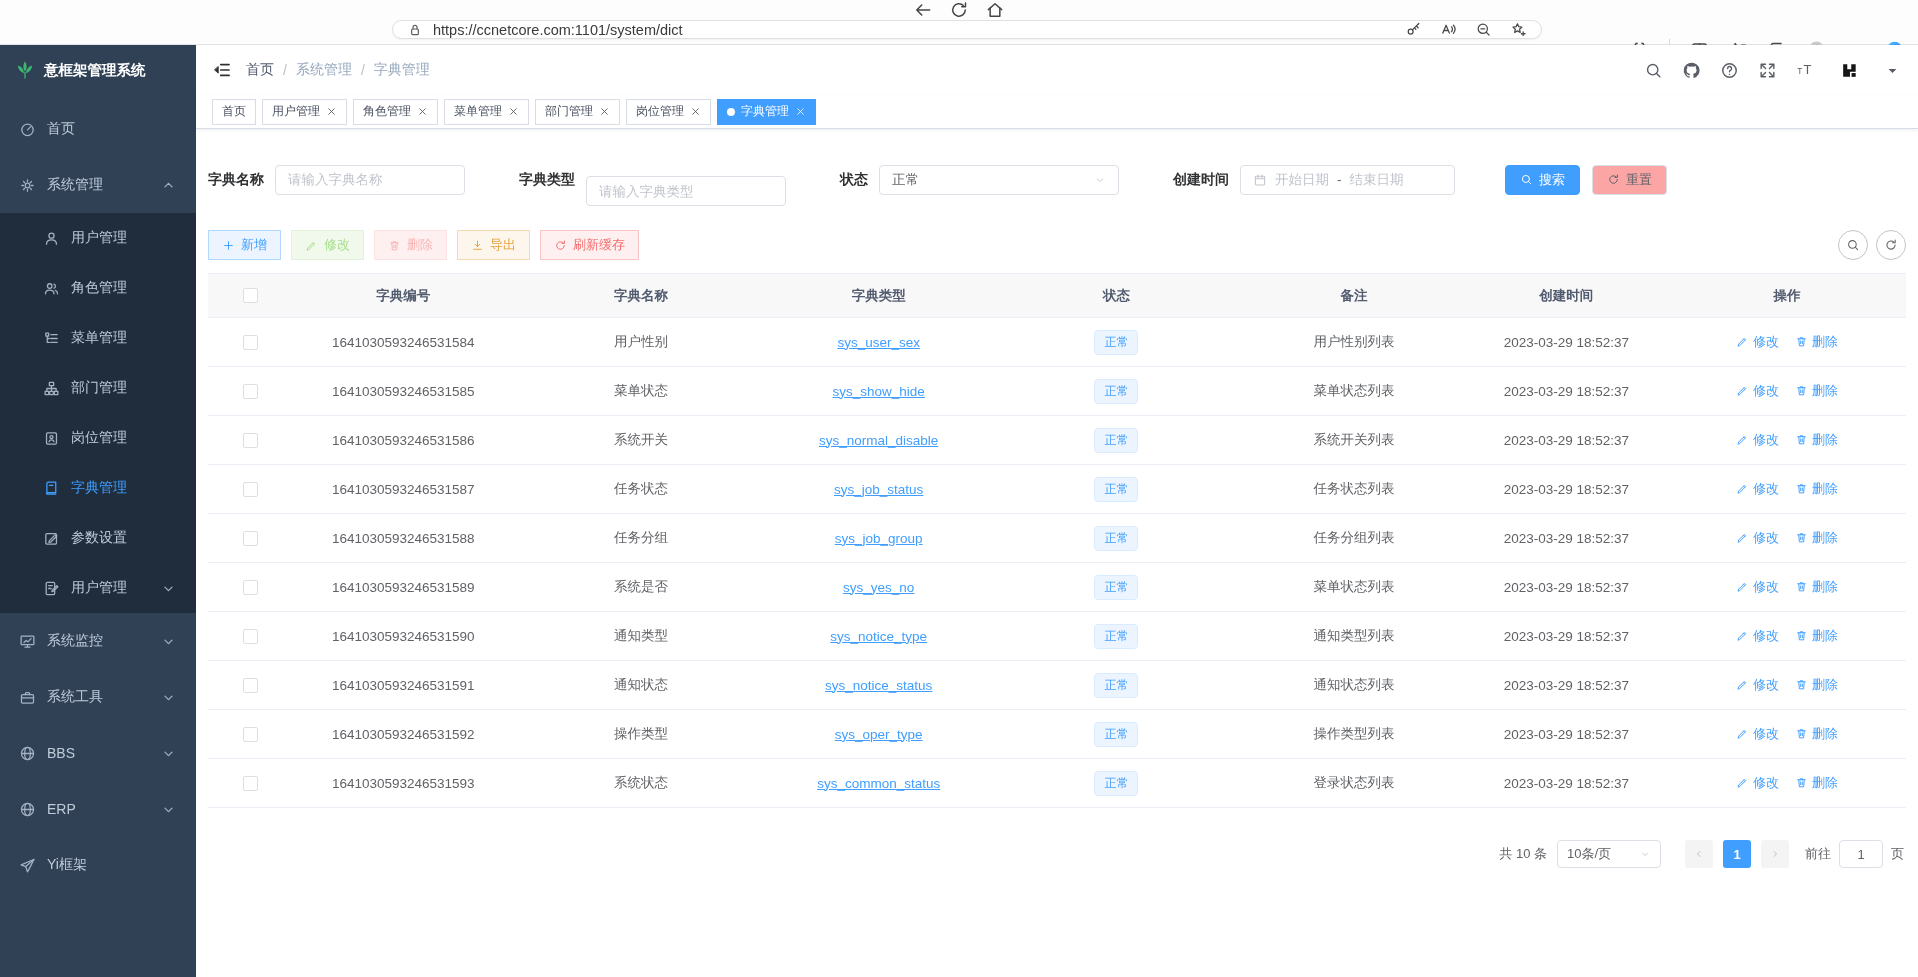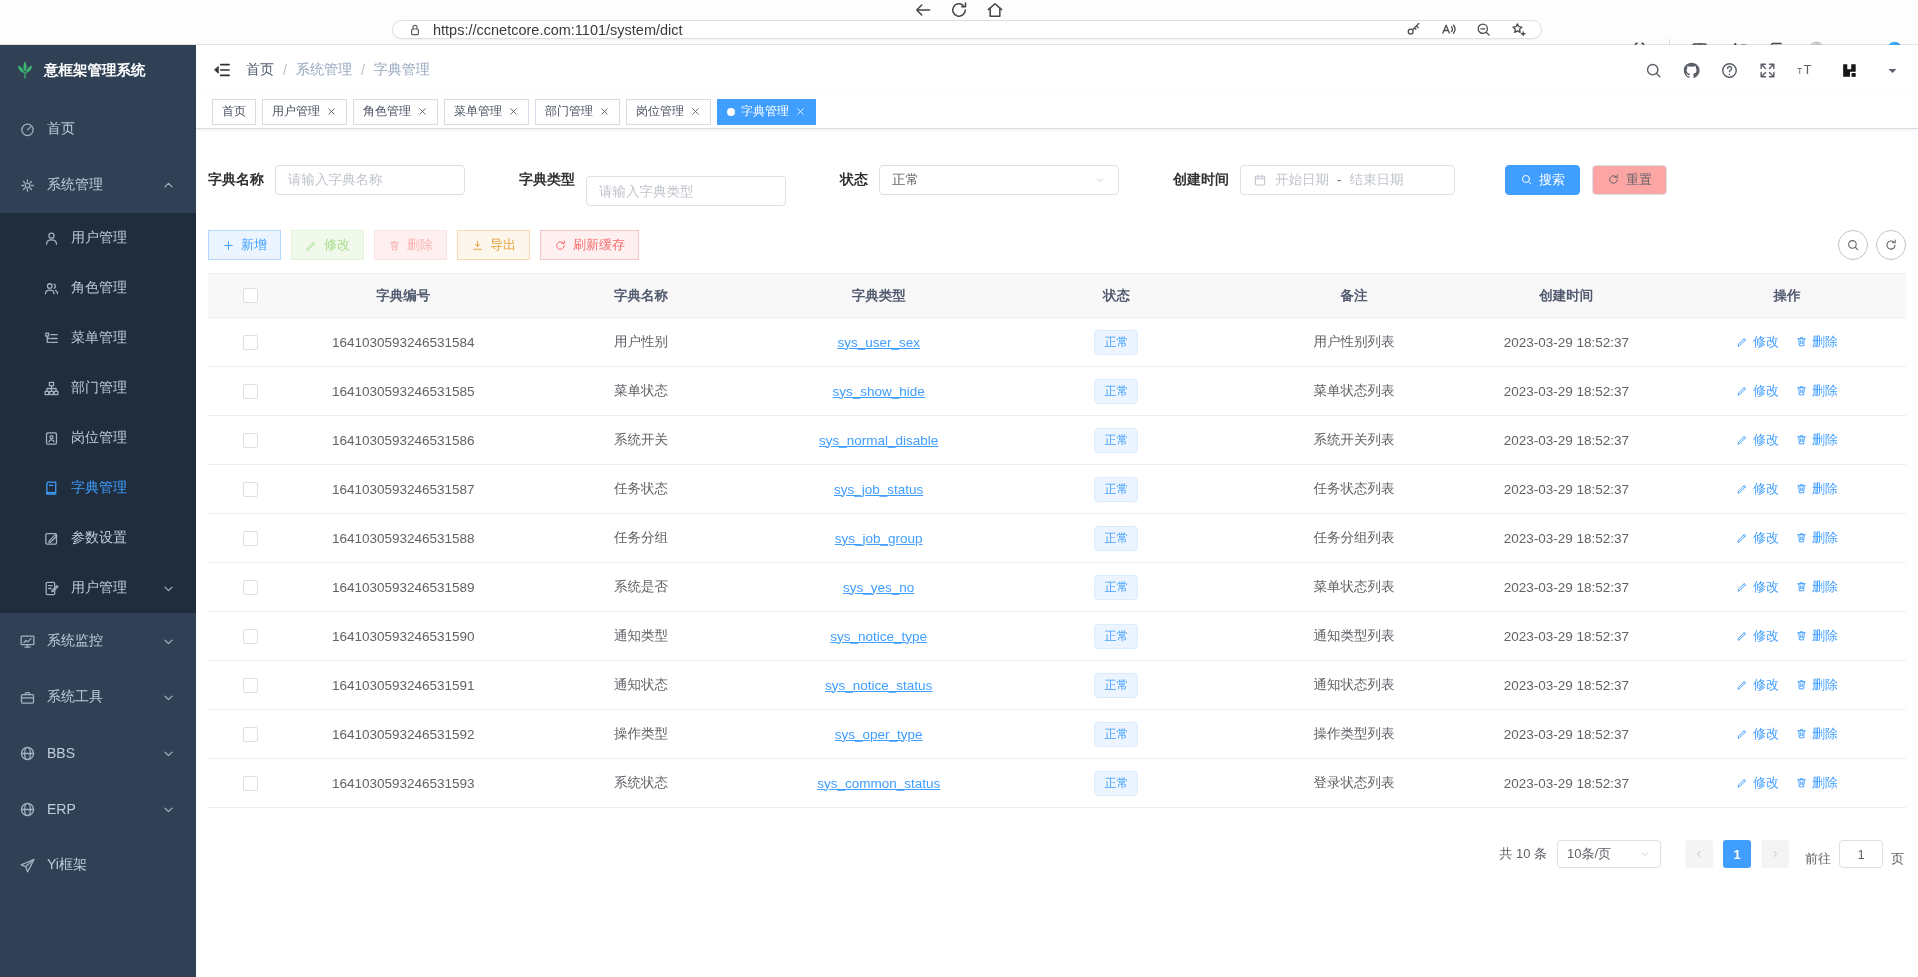--- a/index.html
+++ b/index.html
@@ -99,21 +99,21 @@
   .op-link .ic svg { width:13px; height:13px; }
   .op-link + .op-link { margin-left:16px; }
 
   .pagination { display:flex; justify-content:flex-end; align-items:center; gap:10px; margin-top:32px; font-size:13px; color:#606266; padding-right:2px; }
   .pg-size { width:104px; height:28px; border:1px solid #dcdfe6; border-radius:4px; display:flex; align-items:center; justify-content:space-between; padding:0 9px; background:#fff; cursor:pointer; margin-right:14px; }
   .pg-btn { width:28px; height:28px; border-radius:3px; background:#f4f4f5; color:#606266; display:flex; align-items:center; justify-content:center; cursor:pointer; }
   .pg-btn svg, .pg-size svg { width:12px; height:12px; }
   .pg-btn svg { color:#b6b9bf; }
   .rotl svg { transform:rotate(90deg); } .rotr svg { transform:rotate(-90deg); }
   .pg-page { width:28px; height:28px; border-radius:3px; background:#409EFF; color:#fff; display:flex; align-items:center; justify-content:center; font-weight:bold; cursor:pointer; }
-  .pg-goto { display:flex; align-items:flex-end; gap:8px; margin-left:6px; }
+  .pg-goto { display:flex; align-items:center; gap:8px; margin-left:6px; }
   .pg-goto-input { width:44px; height:28px; border:1px solid #dcdfe6; border-radius:4px; text-align:center; font-size:13px; color:#606266; outline:none; font-family:inherit; }
 </style>
 </head>
 <body>
 
 <div class="browser-bar">
   <div class="bnav">
     <span class="ic">
         <svg viewBox="0 0 24 24" fill="none" stroke="currentColor" stroke-width="1.8" stroke-linecap="round" stroke-linejoin="round">
           <path d="M20 12H4.5M10.5 6l-6 6 6 6"></path>

